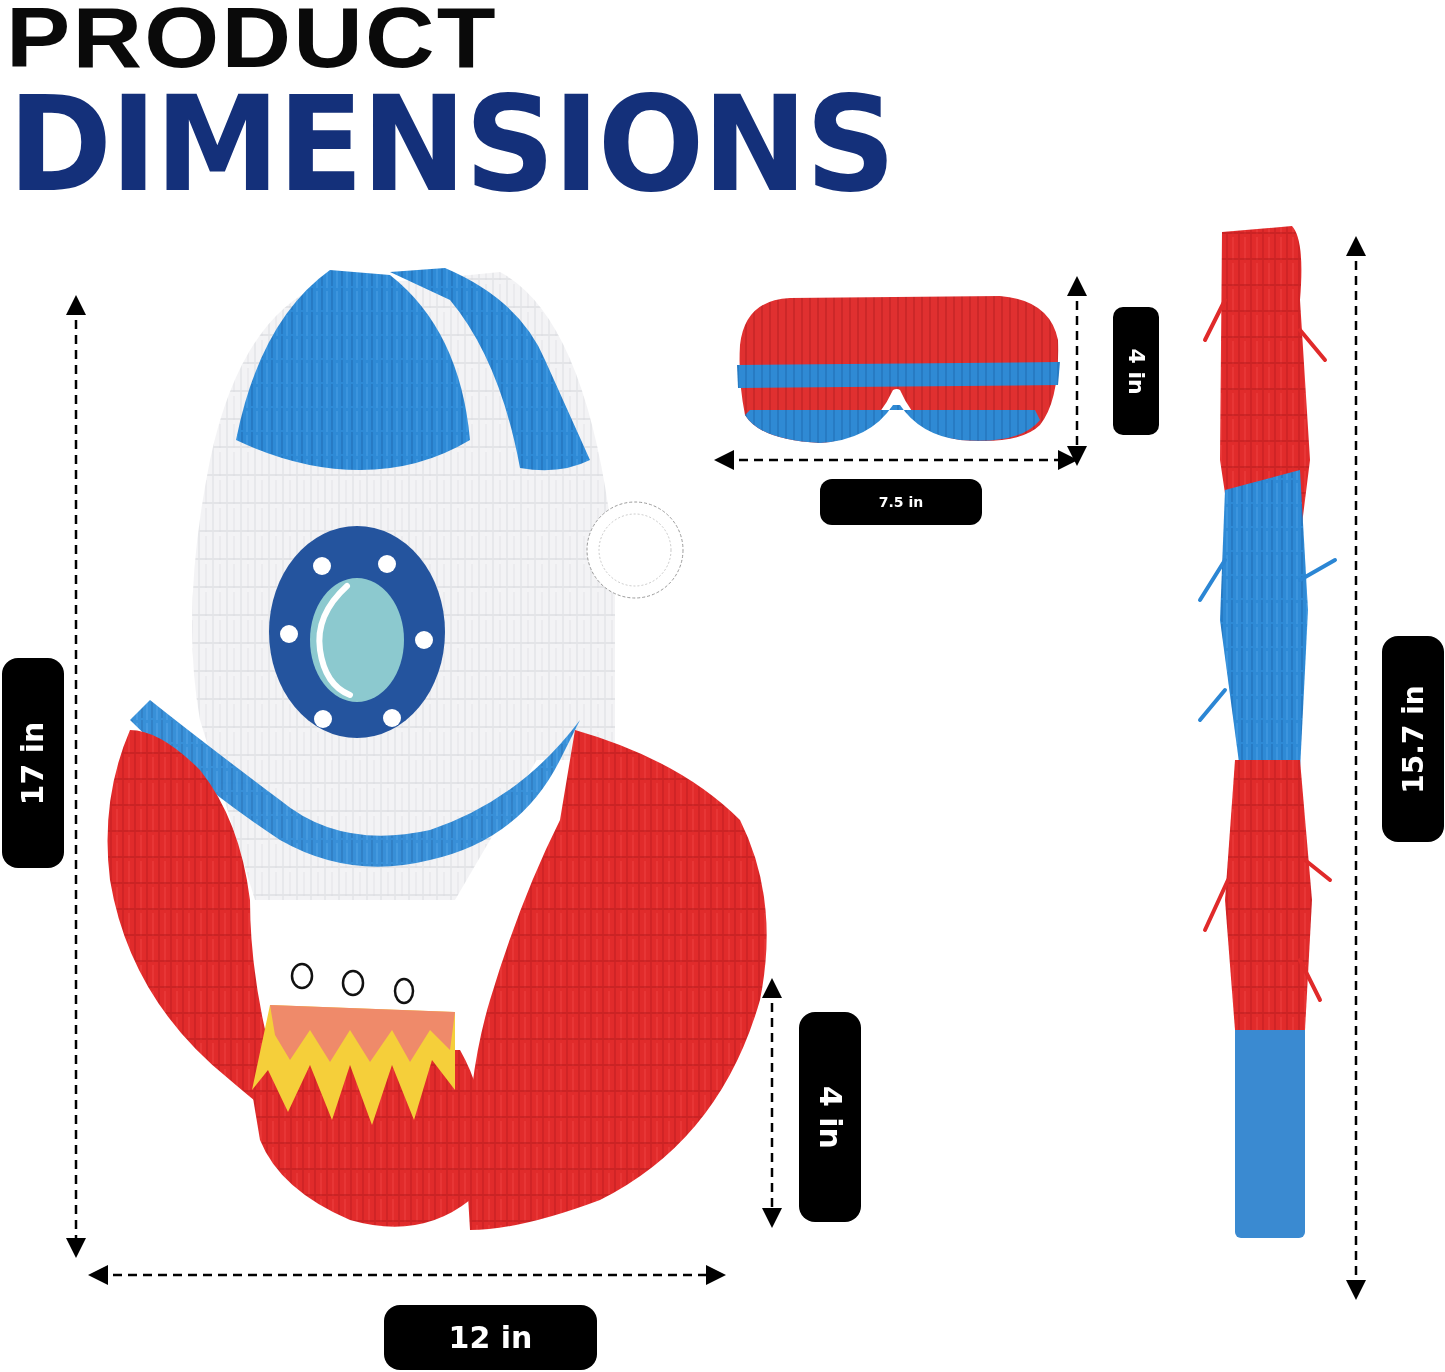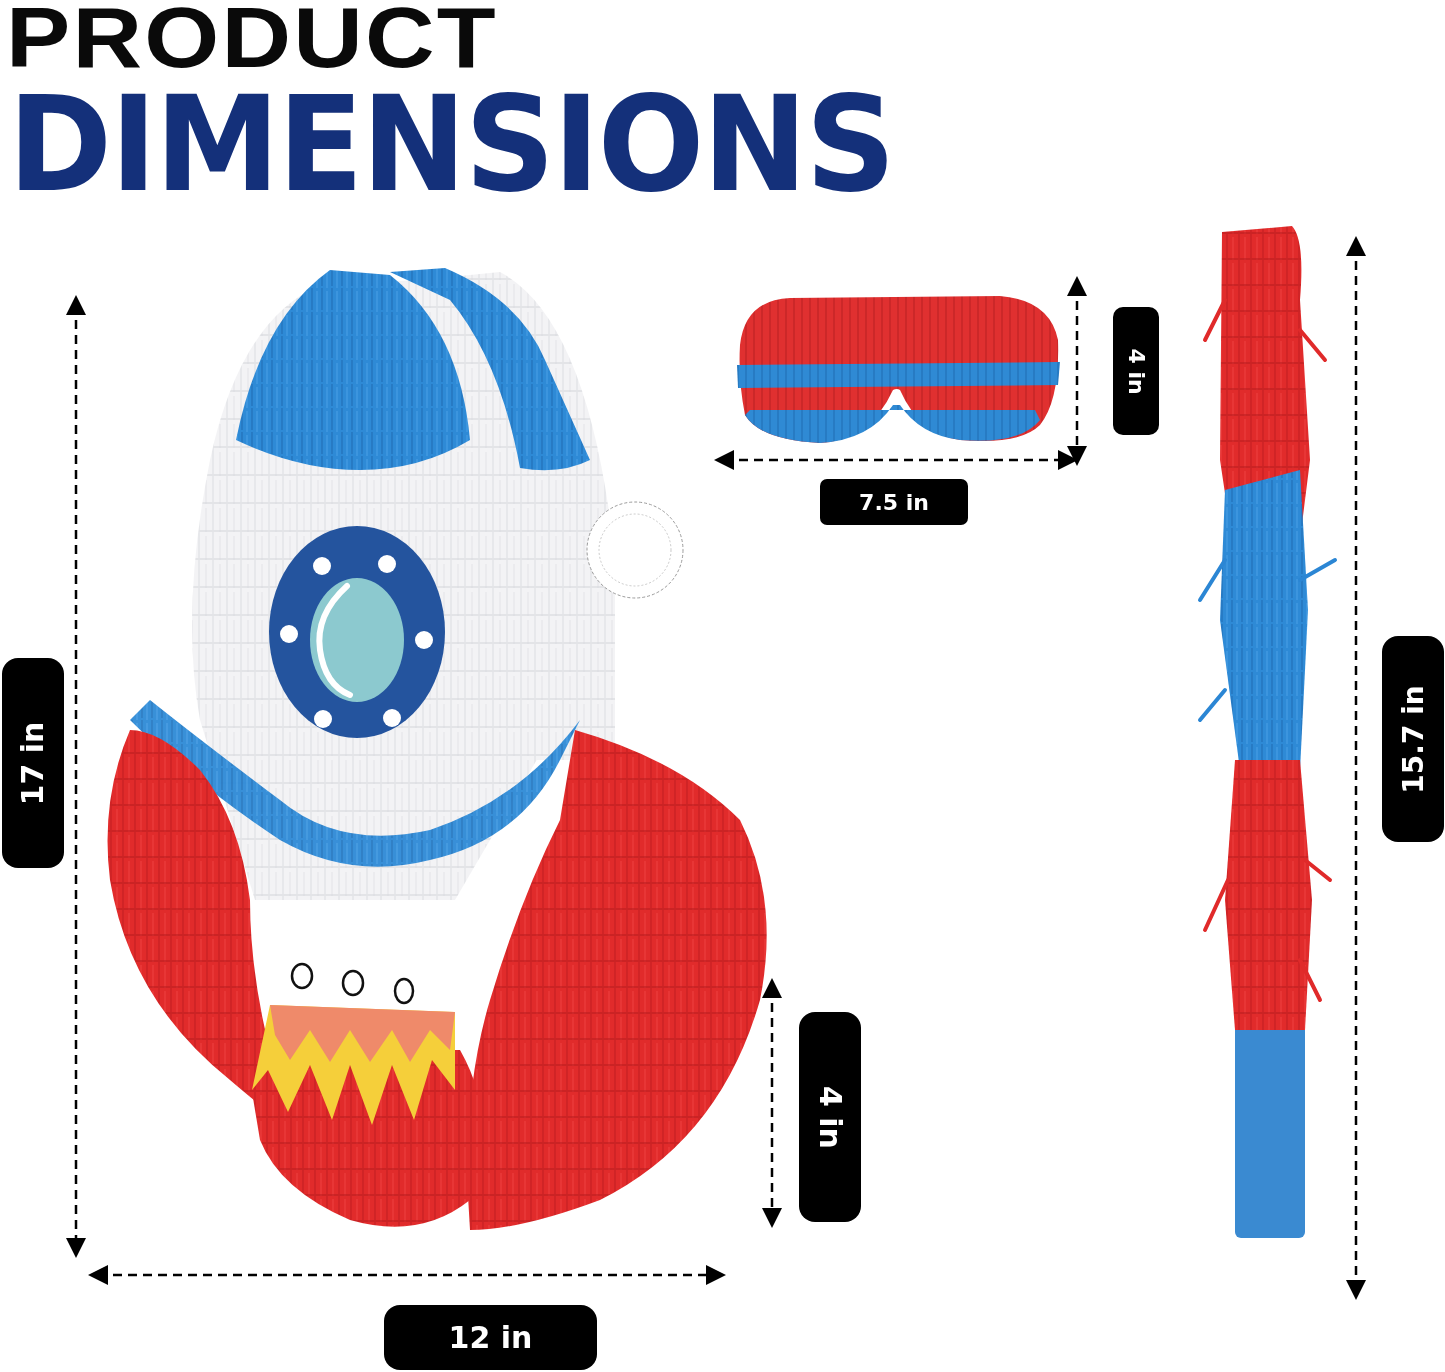--- a/index.html
+++ b/index.html
@@ -150,21 +150,21 @@
 </div>
 
 <div class="label" style="left:384px; top:1305px; width:213px; height:65px; font-size:30px;">
   <span>12 in</span>
 </div>
 
 <div class="label vertical-cw" style="left:799px; top:1012px; width:62px; height:210px; font-size:30px;">
   <span>4 in</span>
 </div>
 
-<div class="label" style="left:820px; top:479px; width:148px; height:46px; font-size:22px; border-radius:7px;">
+<div class="label" style="left:820px; top:479px; width:162px; height:46px; font-size:14px; border-radius:12px;">
   <span>7.5 in</span>
 </div>
 
 <div class="label vertical-cw" style="left:1113px; top:307px; width:46px; height:128px; font-size:22px; border-radius:10px;">
   <span>4 in</span>
 </div>
 
 <div class="label vertical" style="left:1382px; top:636px; width:62px; height:206px; font-size:28px;">
   <span>15.7 in</span>
 </div>

